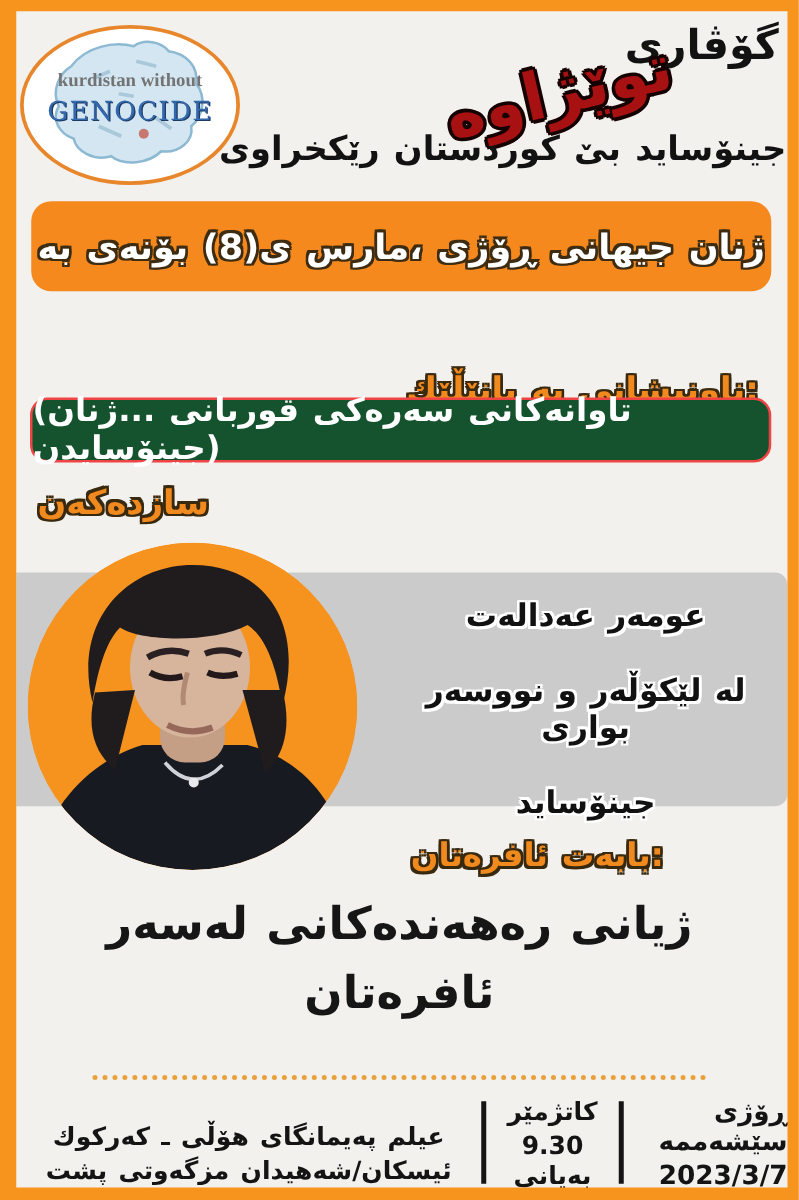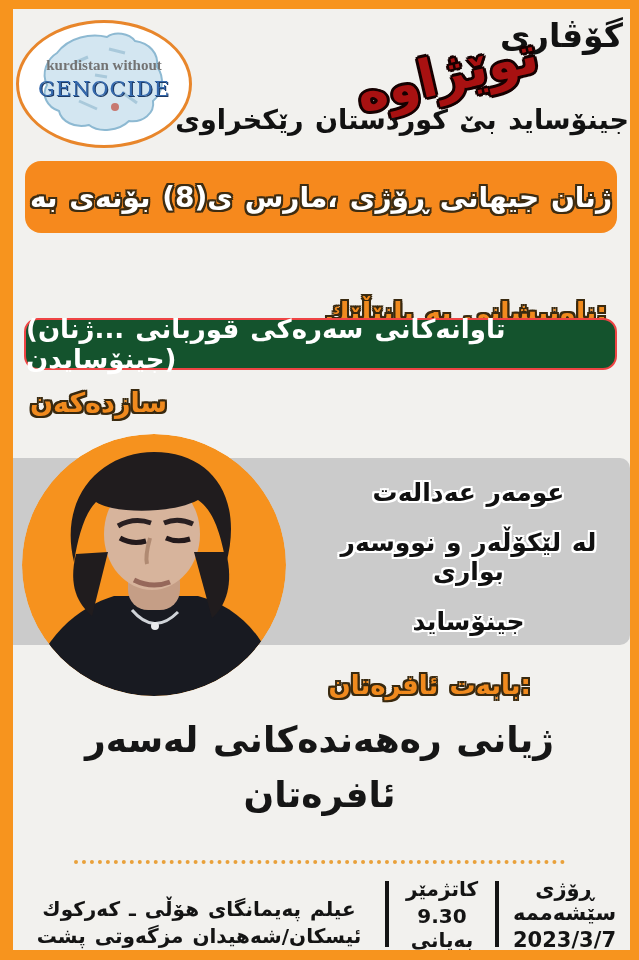--- a/index.html
+++ b/index.html
@@ -45,40 +45,40 @@
   
   .navy-box{left:24px;right:22px;top:318px;height:52px;background:#14532d;border-radius:14px;
             border:2px solid #ef4444;box-sizing:border-box;
             display:flex;align-items:center;justify-content:center;}
   .navy-box .txt{font-size:26px;font-weight:800;color:#ffffff;}
 
   
   .gray-band{left:13px;right:9px;top:458px;height:187px;background:#CBCBCB;border-radius:0 10px 10px 0;}
   .avatar{left:22px;top:434px;width:264px;height:262px;border-radius:50%;overflow:hidden;z-index:6;}
   .speaker{left:316px;right:18px;top:478px;text-align:center;z-index:7;
-           display:flex;flex-direction:column;gap:21px;}
+           display:flex;flex-direction:column;gap:31px;}
   .speaker .line{font-size:25px;font-weight:800;color:#111111;
         text-shadow:-2px -2px 0 #ffffff,2px -2px 0 #ffffff,-2px 2px 0 #ffffff,2px 2px 0 #ffffff,
                     0 -2px 0 #ffffff,0 2px 0 #ffffff,-2px 0 0 #ffffff,2px 0 0 #ffffff;}
 
   
   .topic{left:16px;right:16px;top:712px;text-align:center;font-size:36px;font-weight:800;
          color:#161616;line-height:55px;}
 
   
   .divider{left:74px;right:74px;top:860px;border-top:4px dotted #E9A13B;height:0;}
   .footer{left:13px;right:9px;top:878px;height:72px;display:flex;align-items:stretch;z-index:4;}
   .fcell{display:flex;flex-direction:column;justify-content:center;gap:3px;text-align:center;
          color:#141414;font-weight:800;}
   .fcell .fl{font-size:20px;}
   .fcell.date .fl{font-size:21px;}
   .vbar{width:4px;background:#141414;margin:3px 0;}
   .fcell.loc{width:372px;margin-top:16px;}
   .fcell.time{width:106px;}
-  .fcell.date{flex:1;}
+  .fcell.date{flex:1;text-align:right;}
 </style>
 </head>
 <body>
 
 <div class="poster">
 
   <div class="abs logo">
     <svg width="164" height="116" viewBox="0 0 164 116">
       <path d="M38,30 C50,14 72,10 88,14 C96,8 110,10 116,18 C130,20 140,30 138,44
                C146,54 144,70 134,78 C136,90 124,100 110,98 C100,108 80,110 70,102

